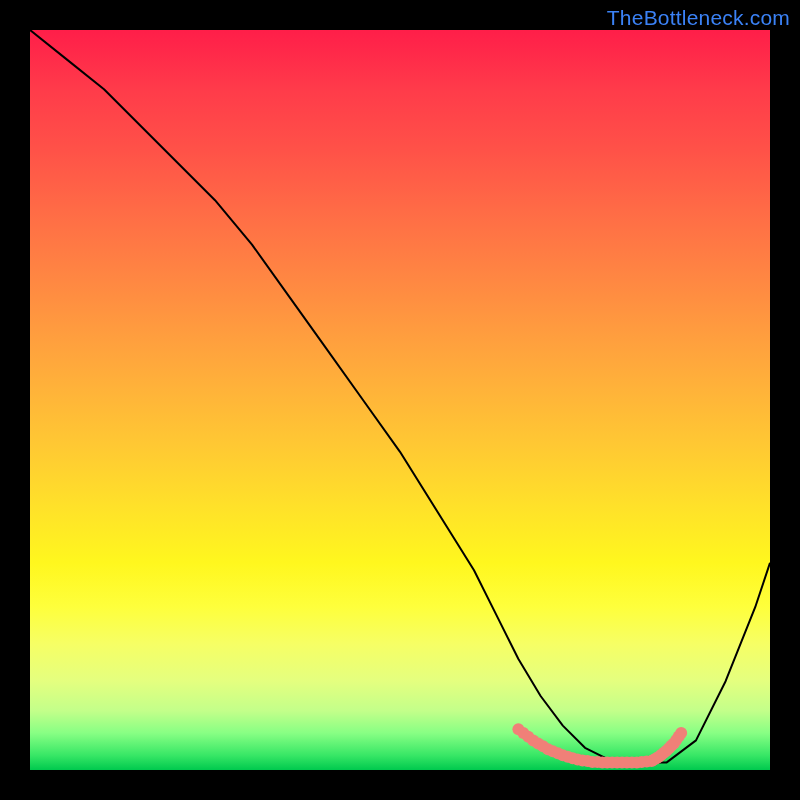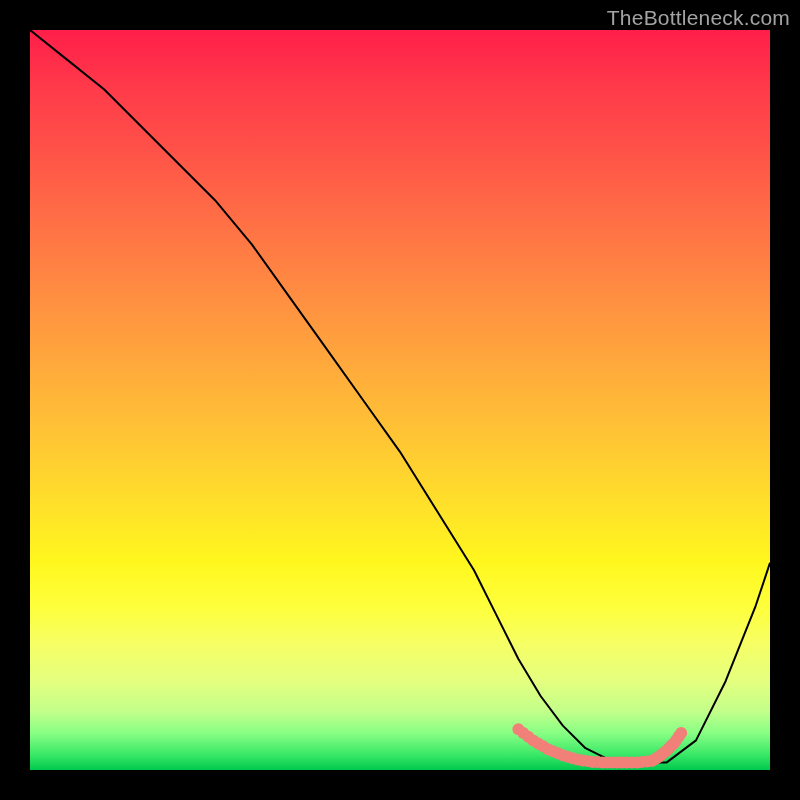--- a/index.html
+++ b/index.html
@@ -51,21 +51,21 @@
   svg.curve-layer {
     position: absolute;
     inset: 0;
     width: 740px;
     height: 740px;
   }
   .watermark {
     position: absolute;
     top: 6px;
     right: 10px;
-    color: #a3a3a3;
+    color: #3b82f6;
     font-size: 21px;
     font-weight: 500;
     letter-spacing: 0.2px;
   }
 </style>
 </head>
 <body>
 
 <div class="frame">
   <div class="plot-area">

